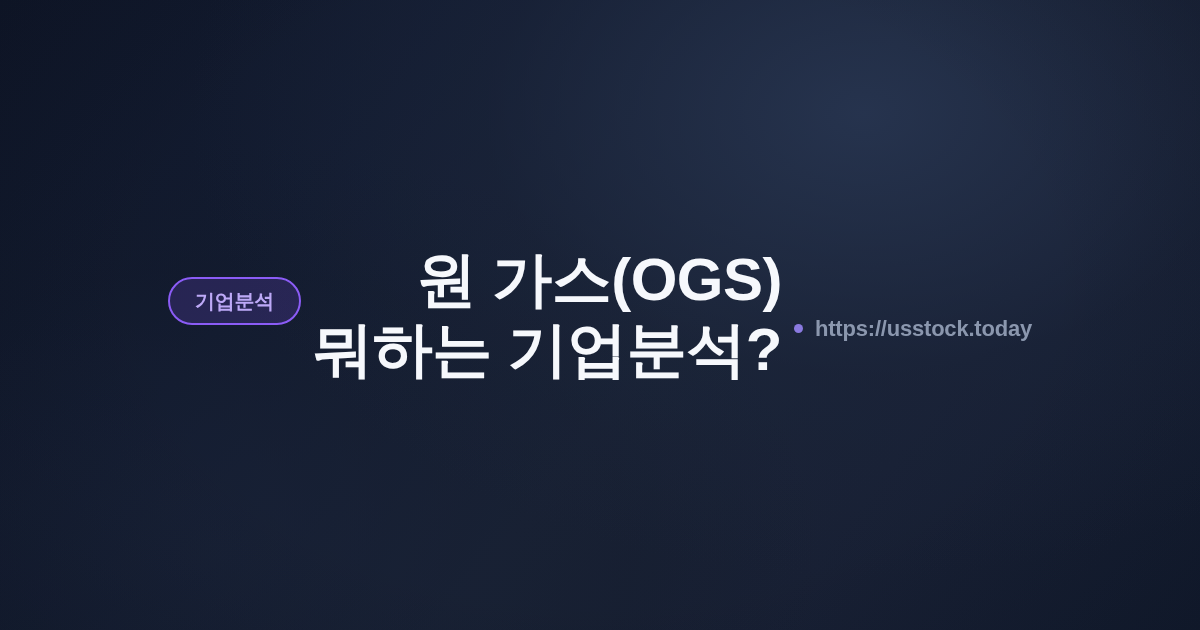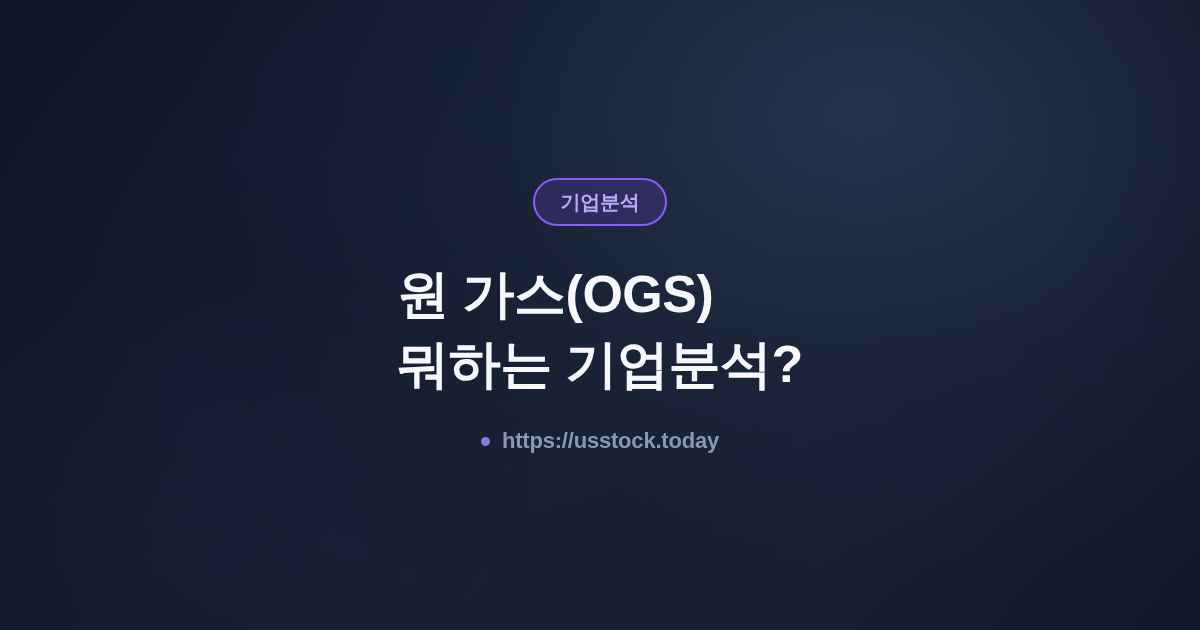--- a/index.html
+++ b/index.html
@@ -36,21 +36,20 @@
   }
 
   .og-center {
     position: absolute;
     left: 0;
     right: 0;
     top: 0;
     bottom: 0;
     z-index: 2;
     display: flex;
-    flex-direction: column;
     align-items: center;
     justify-content: center;
   }
 
   
   .badge {
     display: inline-flex;
     align-items: center;
     justify-content: center;
     height: 48px;
@@ -65,23 +64,23 @@
     font-size: 20px;
     font-weight: 700;
     line-height: 1;
     letter-spacing: -0.2px;
     color: #bda9f7;
     white-space: nowrap;
   }
 
   
   .title {
-    margin: 4px;
-    text-align: left;
-    font-size: 52px;
+    margin: 12px;
+    text-align: right;
+    font-size: 60px;
     font-weight: 700;
     line-height: 70px;
     letter-spacing: -0.5px;
     color: #f6f8fc;
   }
   .title-line {
     display: block;
     white-space: nowrap;
   }
 

